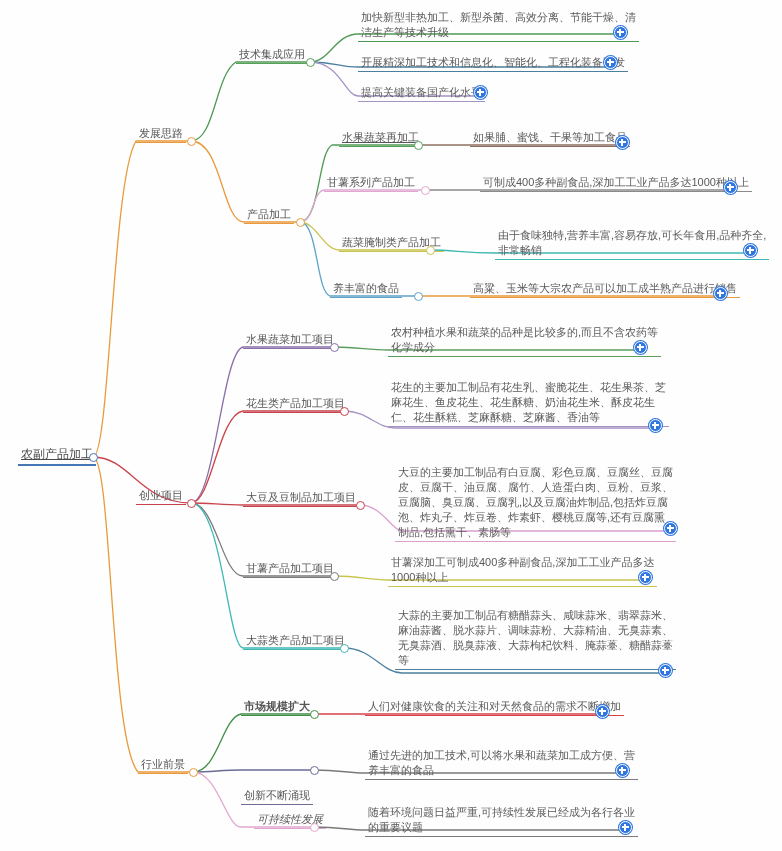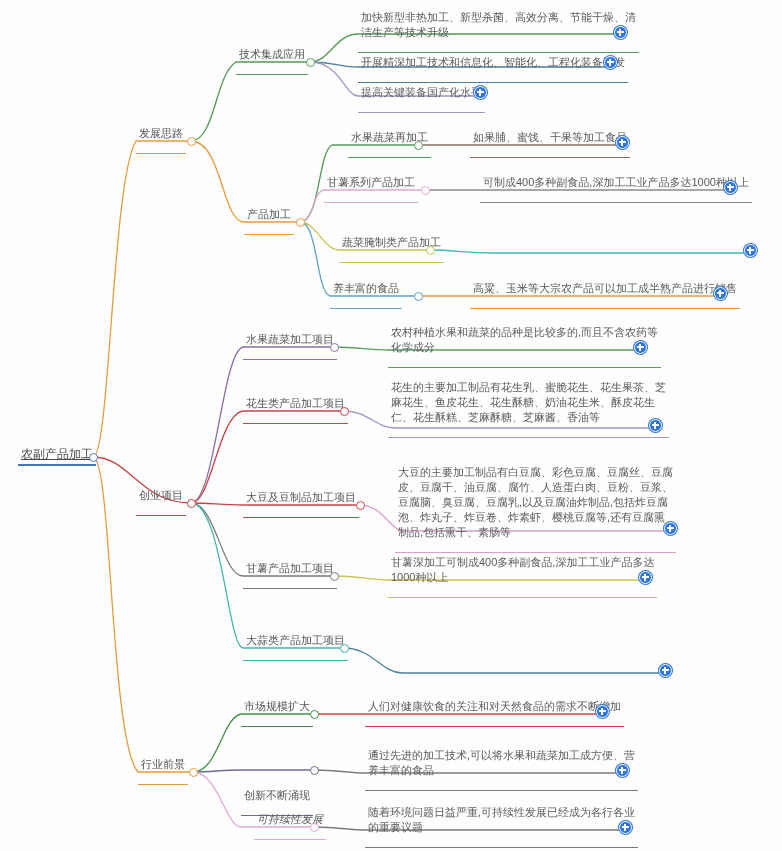--- a/index.html
+++ b/index.html
@@ -12,21 +12,21 @@
   }
   #canvas{position:absolute;left:0;top:0;width:782px;height:851px;}
   svg#edges{position:absolute;left:0;top:0;width:782px;height:851px;pointer-events:none;}
   .node{
     position:absolute;
     box-sizing:border-box;
     color:#565656;
     font-size:11px;
     line-height:15px;
     white-space:pre-line;
-    padding:0 3px 12px 3px;
+    padding:0 3px 1px 3px;
   }
   .node.root{
     font-size:12px;
     color:#4a4a4a;
     border-bottom:2.5px solid #4577b5;
     padding-bottom:2px;
   }
   .node.branch{ border-bottom:1.4px solid #bbb; }
   .node.leaf{ border-bottom:1.2px solid #bbb; color:#5a5a5a;}
   .dot{
@@ -98,30 +98,32 @@
     <div class="dot" style="left: 305.5px; top: 57.5px; border-color: rgb(86, 160, 90);"></div>
     <div class="node leaf" style="left: 358px; top: 10px; border-bottom-color: rgb(79, 154, 83);">加快新型非热加工、新型杀菌、高效分离、节能干燥、清
 洁生产等技术升级</div>
     <div class="plus" style="left: 613.5px; top: 25.5px;"></div>
     <div class="node leaf" style="left: 358px; top: 55px; border-bottom-color: rgb(74, 127, 160);">开展精深加工技术和信息化、智能化、工程化装备研发</div>
     <div class="plus" style="left: 603.5px; top: 55.5px;"></div>
     <div class="node leaf" style="left: 358px; top: 85px; border-bottom-color: rgb(165, 147, 196);">提高关键装备国产化水平</div>
     <div class="plus" style="left: 473.5px; top: 85.5px;"></div>
     <div class="node branch" style="left: 244px; top: 207px; border-bottom-color: rgb(232, 154, 60);">产品加工</div>
     <div class="dot" style="left: 295.5px; top: 217.5px; border-color: rgb(232, 154, 60);"></div>
-    <div class="node branch" style="left: 348px; top: 130px; border-bottom-color: rgb(86, 160, 90);">水果蔬菜再加工</div>
+    <div class="node branch" style="left: 339px; top: 130px; border-bottom-color: rgb(86, 160, 90); text-decoration: underline;">水果蔬菜再加工</div>
     <div class="dot" style="left: 413.5px; top: 140.5px; border-color: rgb(86, 160, 90);"></div>
     <div class="node leaf" style="left: 470px; top: 130px; border-bottom-color: rgb(141, 111, 98);">如果脯、蜜饯、干果等加工食品</div>
     <div class="plus" style="left: 615.5px; top: 135.5px;"></div>
     <div class="node branch" style="left: 324px; top: 175px; border-bottom-color: rgb(224, 168, 208);">甘薯系列产品加工</div>
     <div class="dot" style="left: 420.5px; top: 185.5px; border-color: rgb(224, 168, 208);"></div>
     <div class="node leaf" style="left: 480px; top: 175px; border-bottom-color: rgb(138, 138, 138);">可制成400多种副食品,深加工工业产品多达1000种以上</div>
     <div class="plus" style="left: 723.5px; top: 180.5px;"></div>
     <div class="node branch" style="left: 339px; top: 235px; border-bottom-color: rgb(201, 196, 78);">蔬菜腌制类产品加工</div>
     <div class="dot" style="left: 425.5px; top: 245.5px; border-color: rgb(201, 196, 78);"></div>
+    <div class="node leaf" style="left: 495px; top: 228px; border-bottom-color: rgb(63, 183, 178);">由于食味独特,营养丰富,容易存放,可长年食用,品种齐全,
+非常畅销</div>
     <div class="plus" style="left: 743.5px; top: 243.5px;"></div>
     <div class="node branch" style="left: 330px; top: 281px; border-bottom-color: rgb(95, 163, 201);">养丰富的食品</div>
     <div class="dot" style="left: 413.5px; top: 291.5px; border-color: rgb(95, 163, 201);"></div>
     <div class="node leaf" style="left: 470px; top: 281px; border-bottom-color: rgb(232, 154, 60);">高粱、玉米等大宗农产品可以加工成半熟产品进行销售</div>
     <div class="plus" style="left: 713.5px; top: 286.5px;"></div>
     <div class="node branch" style="left: 136px; top: 488px; border-bottom-color: rgb(200, 67, 76);">创业项目</div>
     <div class="dot" style="left: 186.5px; top: 498.5px; border-color: rgb(200, 67, 76);"></div>
     <div class="node branch" style="left: 243px; top: 332px; border-bottom-color: rgb(138, 111, 168);">水果蔬菜加工项目</div>
     <div class="dot" style="left: 329.5px; top: 342.5px; border-color: rgb(138, 111, 168);"></div>
     <div class="node leaf" style="left: 388px; top: 325px; border-bottom-color: rgb(90, 158, 94);">农村种植水果和蔬菜的品种是比较多的,而且不含农药等
@@ -141,24 +143,28 @@
 泡、炸丸子、炸豆卷、炸素虾、樱桃豆腐等,还有豆腐熏
 制品,包括熏干、素肠等</div>
     <div class="plus" style="left: 663.5px; top: 521.5px;"></div>
     <div class="node branch" style="left: 243px; top: 561px; border-bottom-color: rgb(122, 122, 122);">甘薯产品加工项目</div>
     <div class="dot" style="left: 329.5px; top: 571.5px; border-color: rgb(122, 122, 122);"></div>
     <div class="node leaf" style="left: 388px; top: 555px; border-bottom-color: rgb(201, 196, 78);">甘薯深加工可制成400多种副食品,深加工工业产品多达
 1000种以上</div>
     <div class="plus" style="left: 638.5px; top: 570.5px;"></div>
     <div class="node branch" style="left: 243px; top: 633px; border-bottom-color: rgb(63, 183, 178);">大蒜类产品加工项目</div>
     <div class="dot" style="left: 339.5px; top: 643.5px; border-color: rgb(63, 183, 178);"></div>
+    <div class="node leaf" style="left: 395px; top: 608px; border-bottom-color: rgb(74, 127, 160);">大蒜的主要加工制品有糖醋蒜头、咸味蒜米、翡翠蒜米、
+麻油蒜酱、脱水蒜片、调味蒜粉、大蒜精油、无臭蒜素、
+无臭蒜酒、脱臭蒜液、大蒜枸杞饮料、腌蒜薹、糖醋蒜薹
+等</div>
     <div class="plus" style="left: 658.5px; top: 663.5px;"></div>
     <div class="node branch" style="left: 138px; top: 757px; border-bottom-color: rgb(232, 154, 60);">行业前景</div>
     <div class="dot" style="left: 188.5px; top: 767.5px; border-color: rgb(232, 154, 60);"></div>
-    <div class="node branch" style="left: 241px; top: 699px; border-bottom-color: rgb(63, 143, 69);">市场规模扩大</div>
+    <div class="node branch" style="left: 241px; top: 699px; border-bottom-color: rgb(63, 143, 69); font-weight: bold;">市场规模扩大</div>
     <div class="dot" style="left: 309.5px; top: 709.5px; border-color: rgb(63, 143, 69);"></div>
     <div class="node leaf" style="left: 365px; top: 699px; border-bottom-color: rgb(216, 65, 74);">人们对健康饮食的关注和对天然食品的需求不断增加</div>
     <div class="plus" style="left: 595.5px; top: 704.5px;"></div>
     <div class="node branch" style="left: 241px; top: 755px; border-bottom-color: rgb(107, 107, 149); margin-top: 33px;">创新不断涌现</div>
     <div class="dot" style="left: 309.5px; top: 765.5px; border-color: rgb(107, 107, 149);"></div>
     <div class="node leaf" style="left: 365px; top: 748px; border-bottom-color: rgb(122, 122, 122);">通过先进的加工技术,可以将水果和蔬菜加工成方便、营
 养丰富的食品</div>
     <div class="plus" style="left: 615.5px; top: 763.5px;"></div>
     <div class="node branch" style="left: 254px; top: 812px; border-bottom-color: rgb(224, 168, 208); font-style: italic;">可持续性发展</div>
     <div class="dot" style="left: 309.5px; top: 822.5px; border-color: rgb(224, 168, 208);"></div>

